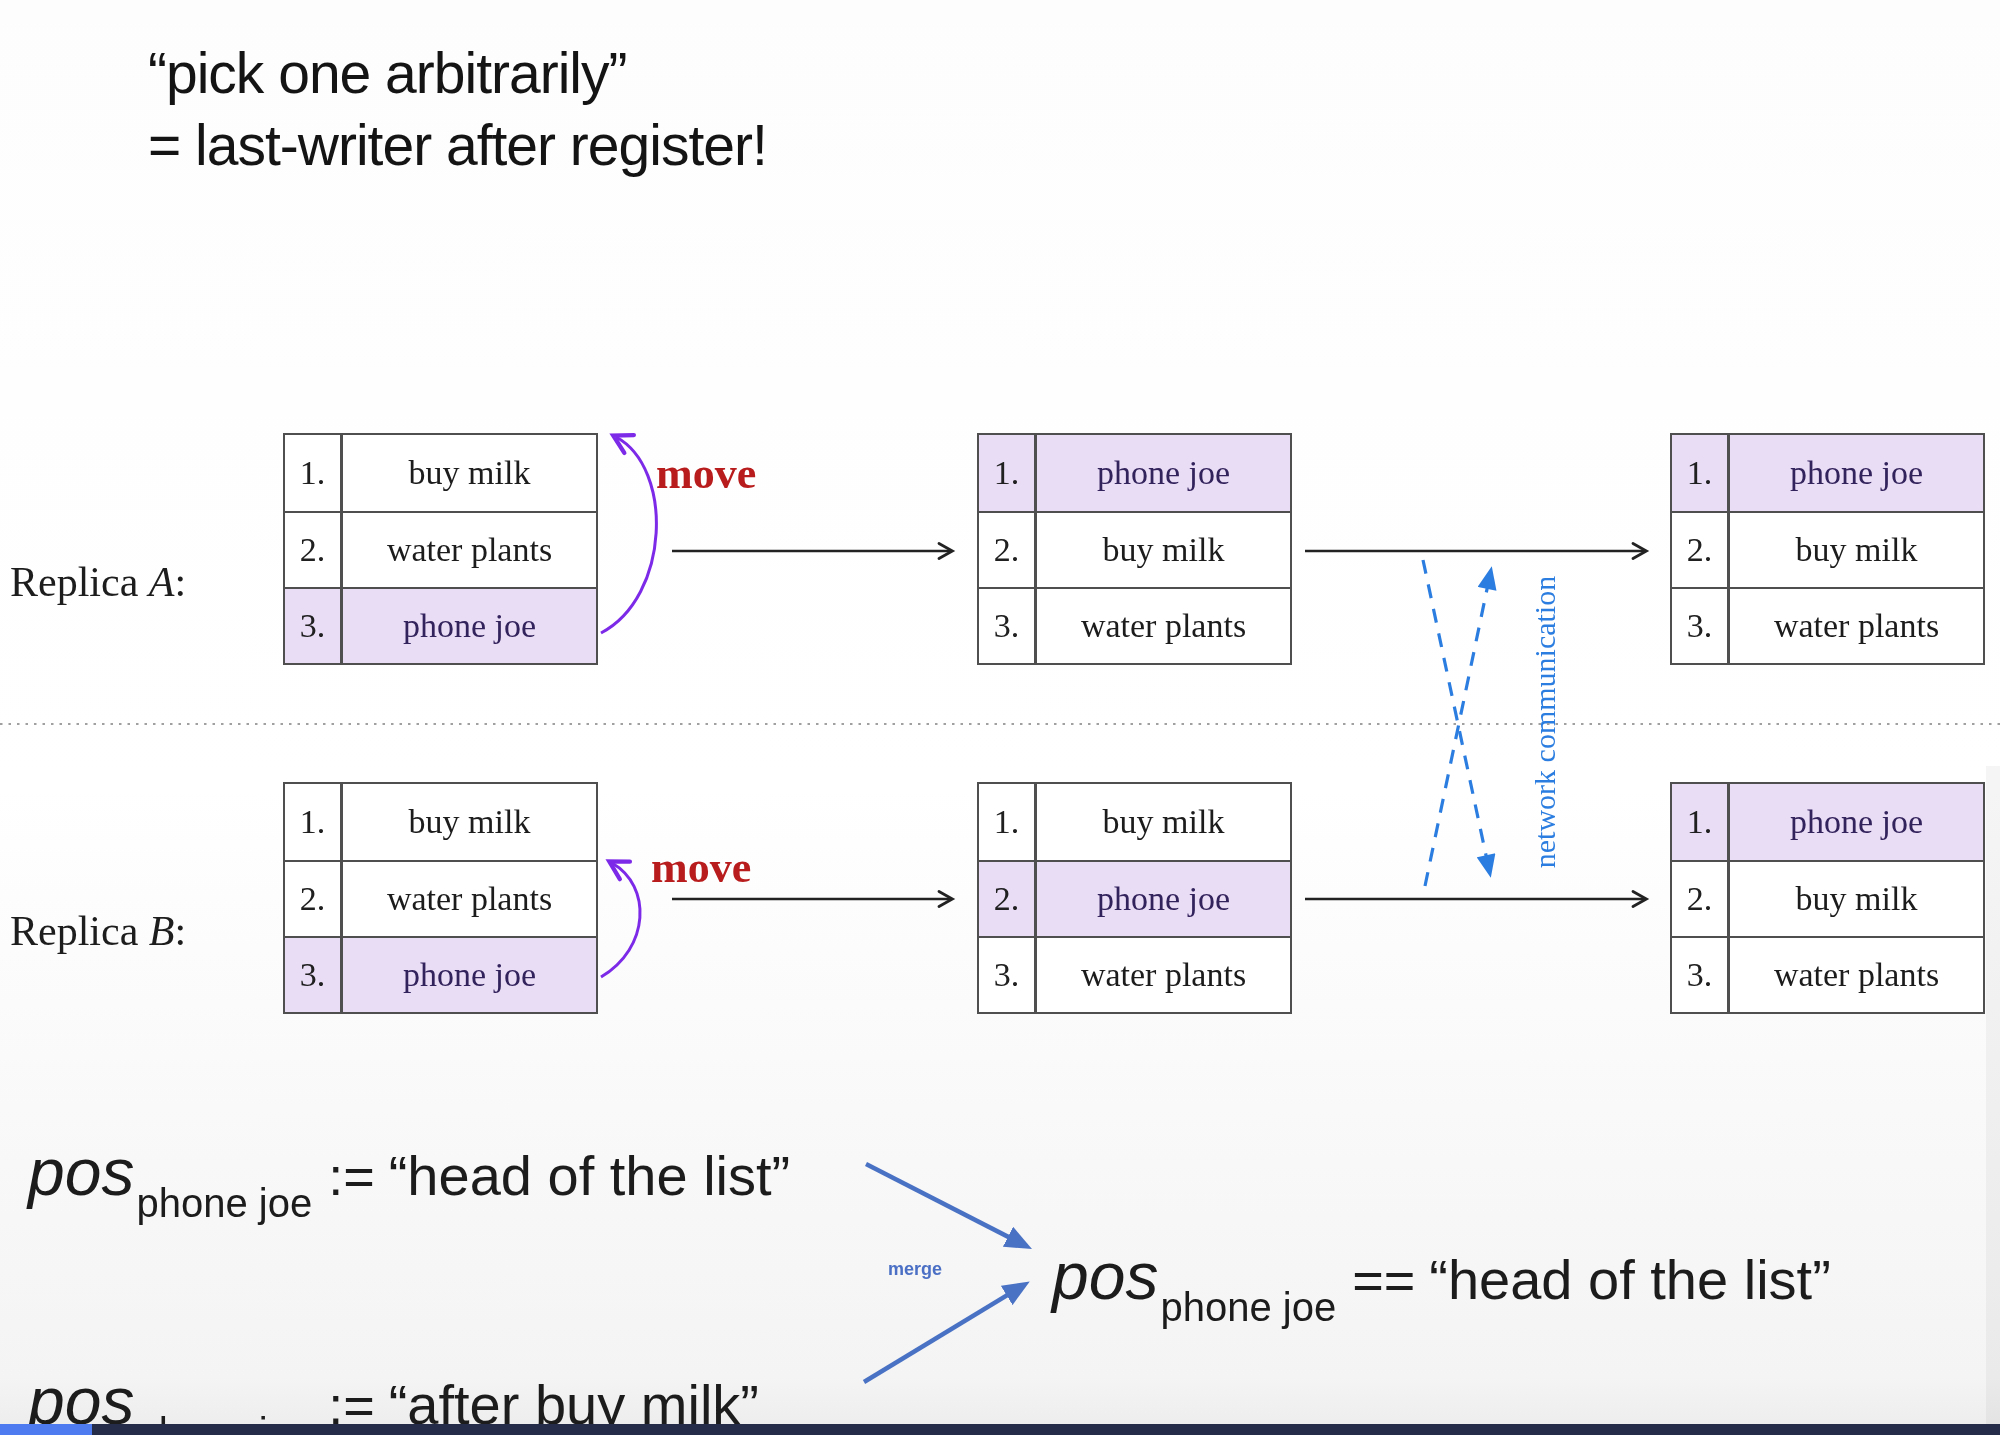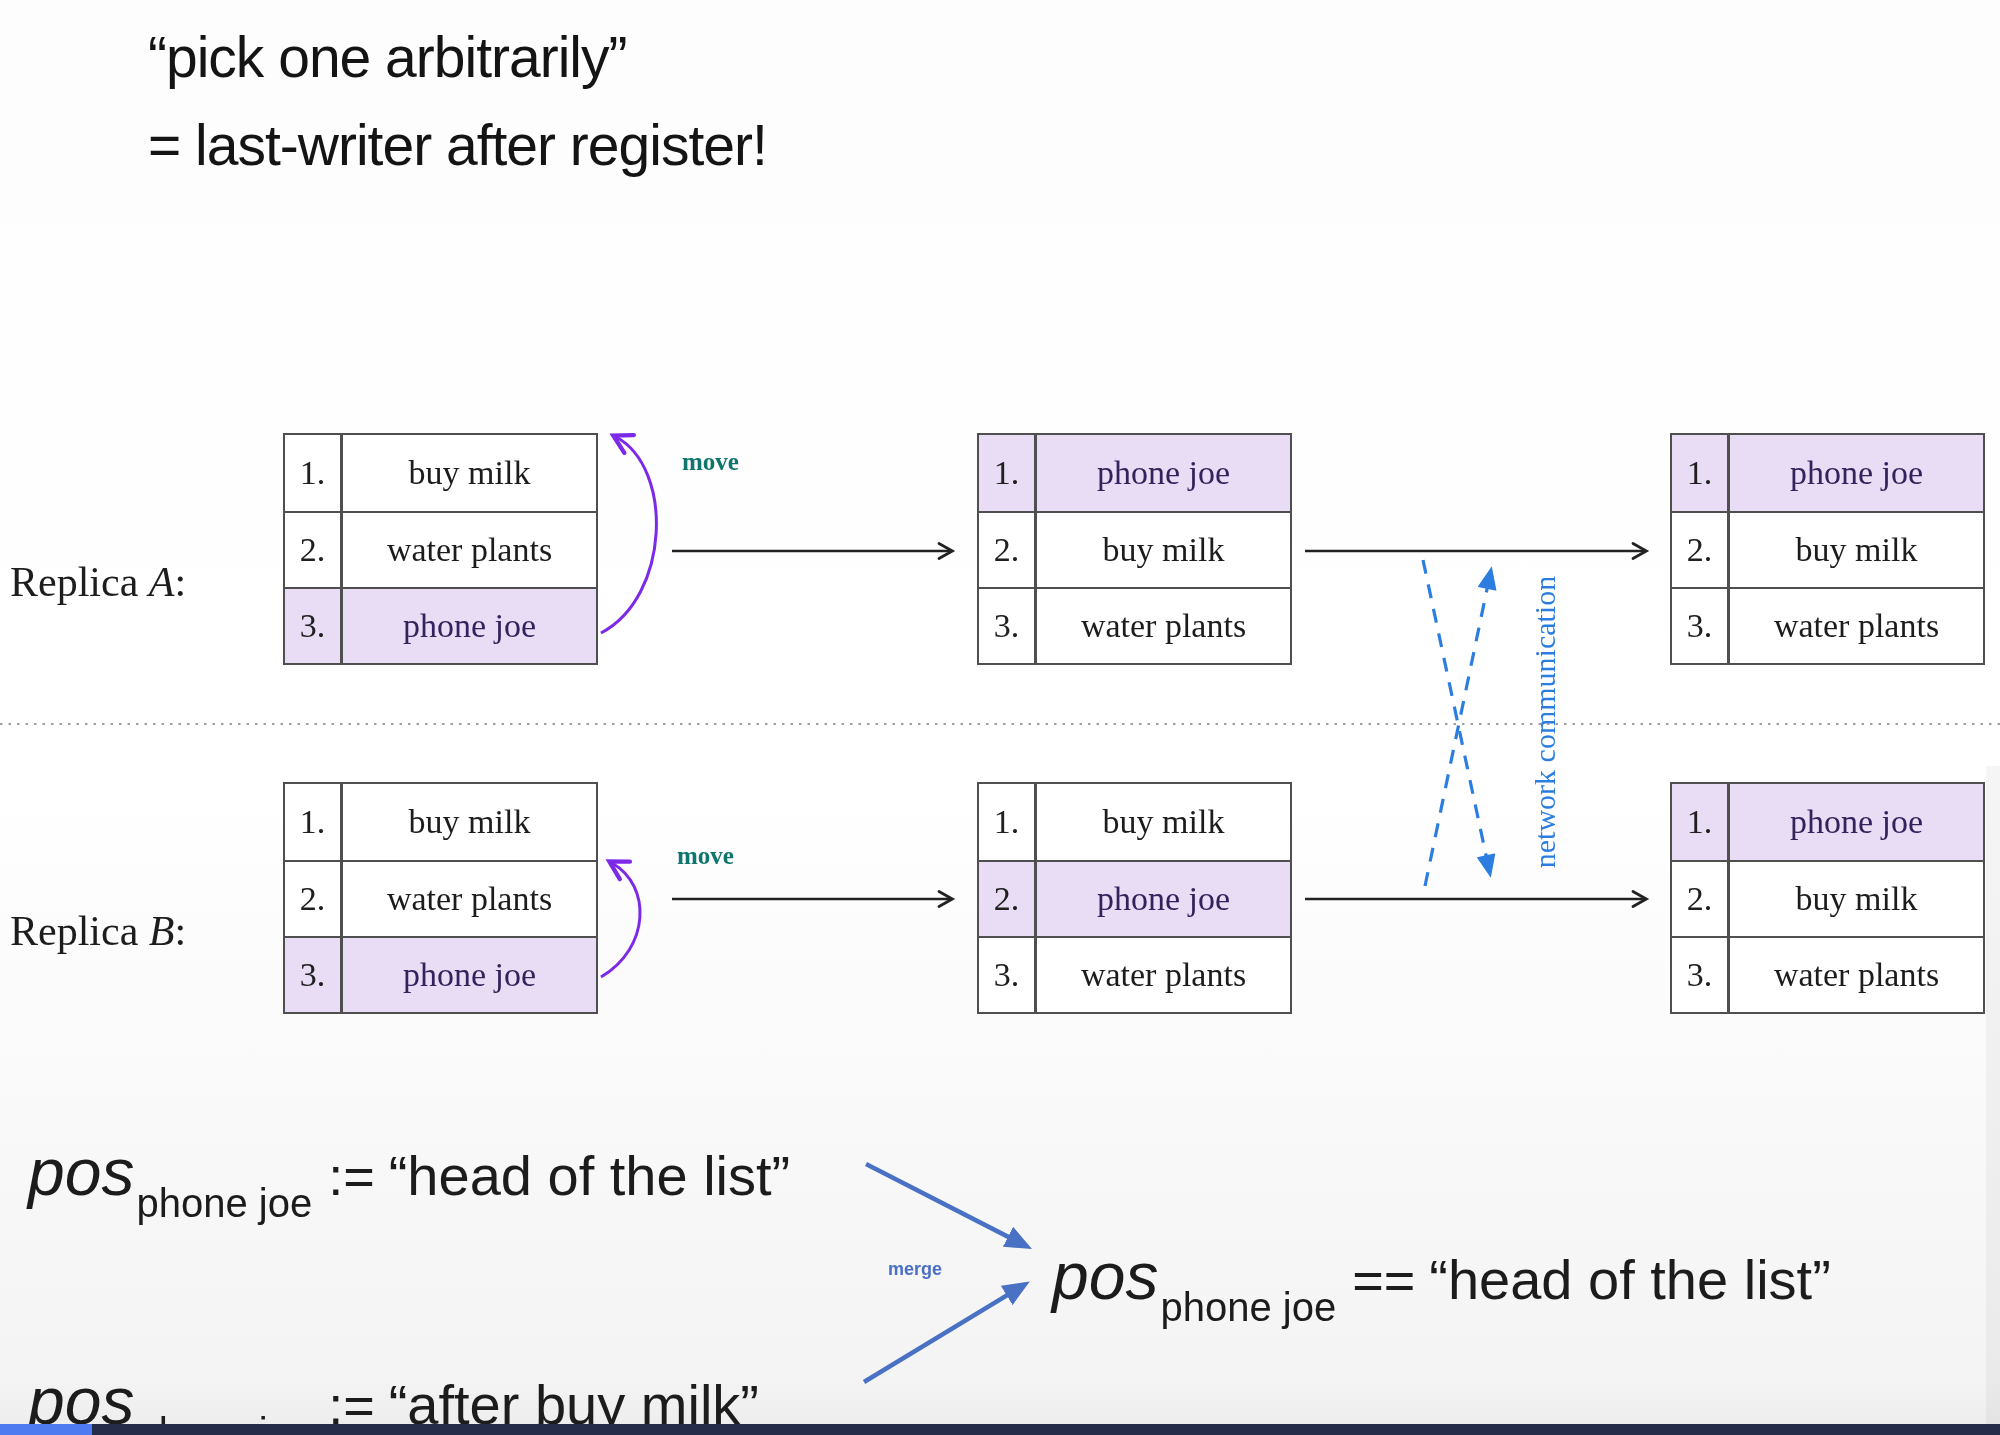--- a/index.html
+++ b/index.html
@@ -3,21 +3,21 @@
 <meta charset="utf-8">
 <style>
   html,body{margin:0;padding:0;}
   body{
     width:2000px;height:1435px;position:relative;overflow:hidden;
     background:linear-gradient(180deg,#fdfdfd 0%,#ffffff 55%,#f4f4f4 96%,#ececec 100%);
     font-family:"Liberation Sans",sans-serif;color:#1a1a1a;
   }
   
   .title-line{position:absolute;left:148px;font-size:57px;letter-spacing:-1px;color:#141414;white-space:nowrap;}
-  #title1{top:24px;}
+  #title1{top:40px;}
   #title2{top:112px;}
   
   .replica-label{position:absolute;left:10px;font-family:"Liberation Serif",serif;font-size:42px;color:#1d1d1d;white-space:nowrap;margin-top:32px;}
   #replica-a-label{top:526px;}
   #replica-b-label{top:875px;}
   .replica-label .it{font-style:italic;}
   
   .ltable{position:absolute;width:315px;border:2px solid #4f4f4f;background:#fff;box-sizing:border-box;}
   .trow{display:flex;height:76px;border-top:2px solid #4f4f4f;box-sizing:border-box;}
   .trow:first-child{border-top:none;}
@@ -27,21 +27,21 @@
         font-family:"Liberation Serif",serif;font-size:34px;color:#1c1c1c;}
   .trow.hl{background:#e9ddf6;}
   .trow.hl .tcell{color:#33235c;}
   #table-a1{left:283px;top:433px;}
   #table-a2{left:977px;top:433px;}
   #table-a3{left:1670px;top:433px;}
   #table-b1{left:283px;top:782px;}
   #table-b2{left:977px;top:782px;}
   #table-b3{left:1670px;top:782px;}
   
-  .move-label{position:absolute;font-family:"Liberation Serif",serif;font-weight:bold;font-size:25px;color:#0f766e;white-space:nowrap;margin-left:26px;}
+  .move-label{position:absolute;font-family:"Liberation Serif",serif;font-weight:bold;font-size:44px;color:#b91c1c;white-space:nowrap;}
   #move-a{left:656px;top:448px;}
   #move-b{left:651px;top:842px;}
   .network-label{
     position:absolute;left:1365px;top:705px;width:360px;text-align:center;
     font-family:"Liberation Serif",serif;font-size:30px;color:#2b7de0;white-space:nowrap;
     transform:rotate(-90deg);transform-origin:center center;
   }
   .merge-label{position:absolute;left:888px;top:1259px;font-size:18px;font-weight:bold;color:#4a6fc4;white-space:nowrap;}
   
   .formula{position:absolute;white-space:nowrap;color:#1c1c1c;}

